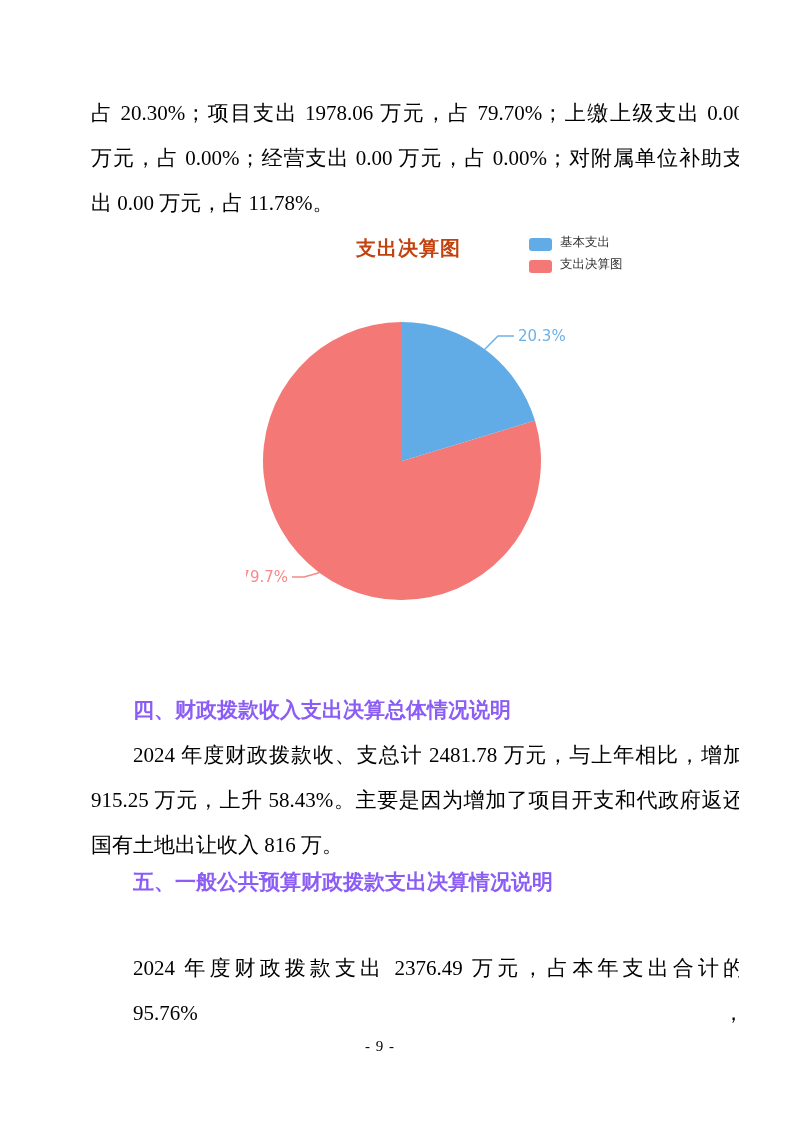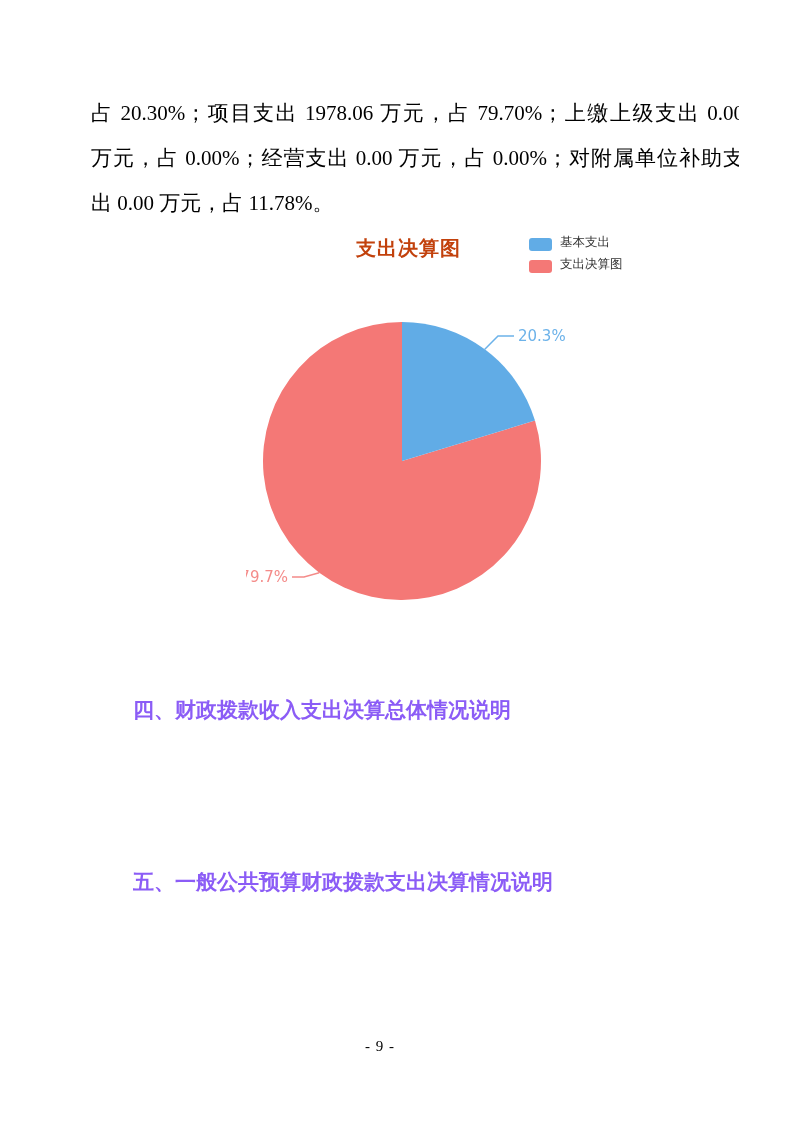--- a/index.html
+++ b/index.html
@@ -82,20 +82,26 @@
 
       <polyline class="leader-blue" points="238.8,124.3 252,111 268,111"></polyline>
       <polyline class="leader-red" points="73.2,347.7 58,352 46,352"></polyline>
 
       <text class="pie-label pie-label-blue" x="272" y="116">20.3%</text>
       <text class="pie-label pie-label-red" x="42" y="357" text-anchor="end">79.7%</text>
     </svg>
   </div>
 
   <div class="heading" style="top:695px">四、财政拨款收入支出决算总体情况说明</div>
+  <div class="para" style="top:733px">
+    <div class="bline jfull indent">2024 年度财政拨款收、支总计 2481.78 万元，与上年相比，增加</div>
+    <div class="bline jfull">915.25 万元，上升 58.43%。主要是因为增加了项目开支和代政府返还</div>
+    <div class="bline">国有土地出让收入 816 万。</div>
+  </div>
 
   <div class="heading" style="top:867px">五、一般公共预算财政拨款支出决算情况说明</div>
   <div class="para" style="top:946px">
+    <div class="bline jfull indent">2024 年度财政拨款支出 2376.49 万元，占本年支出合计的 95.76%，</div>
   </div>
 
   <div class="pageno">- 9 -</div>
 
 </div>
 
 </body></html>

